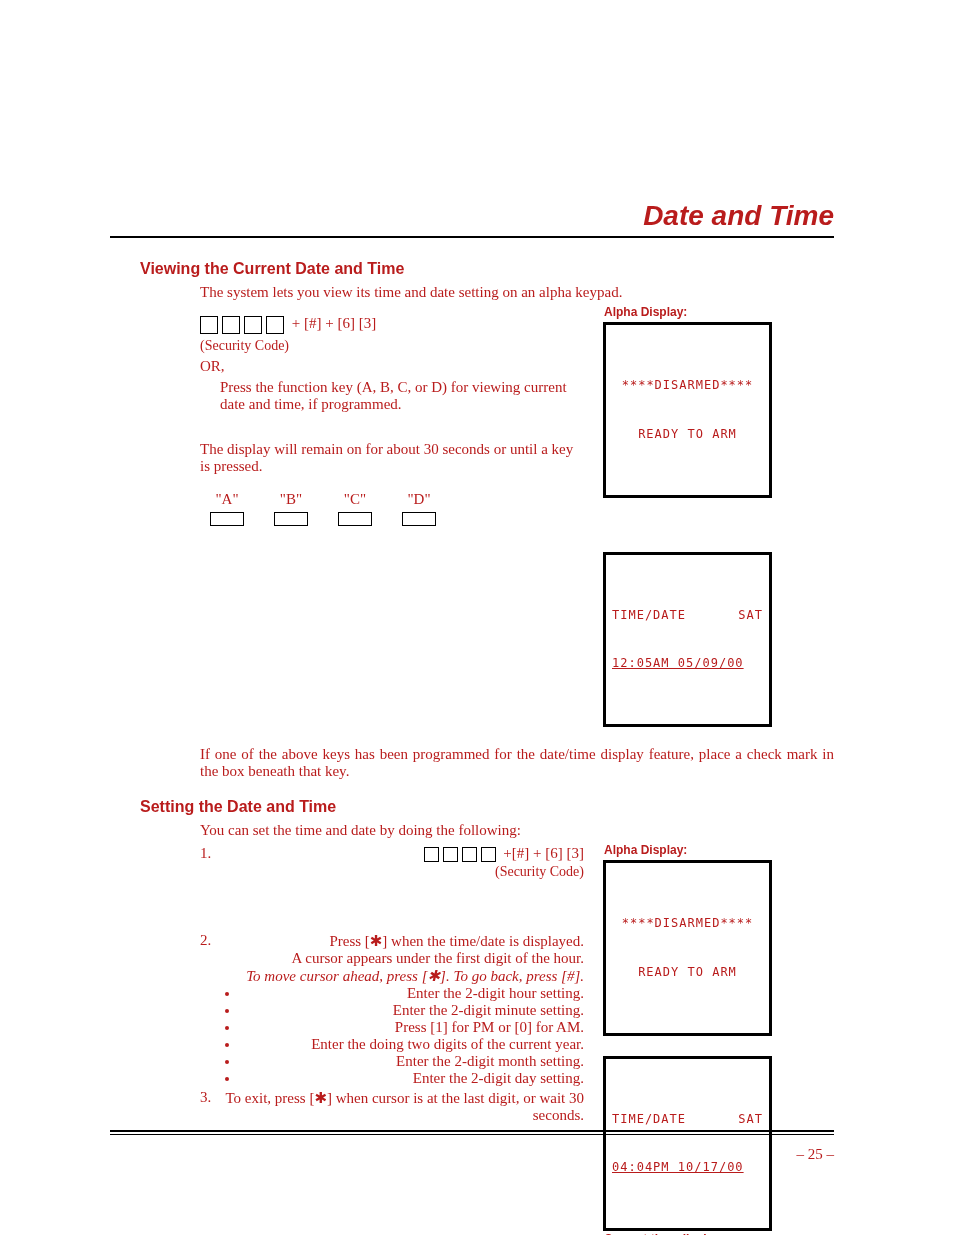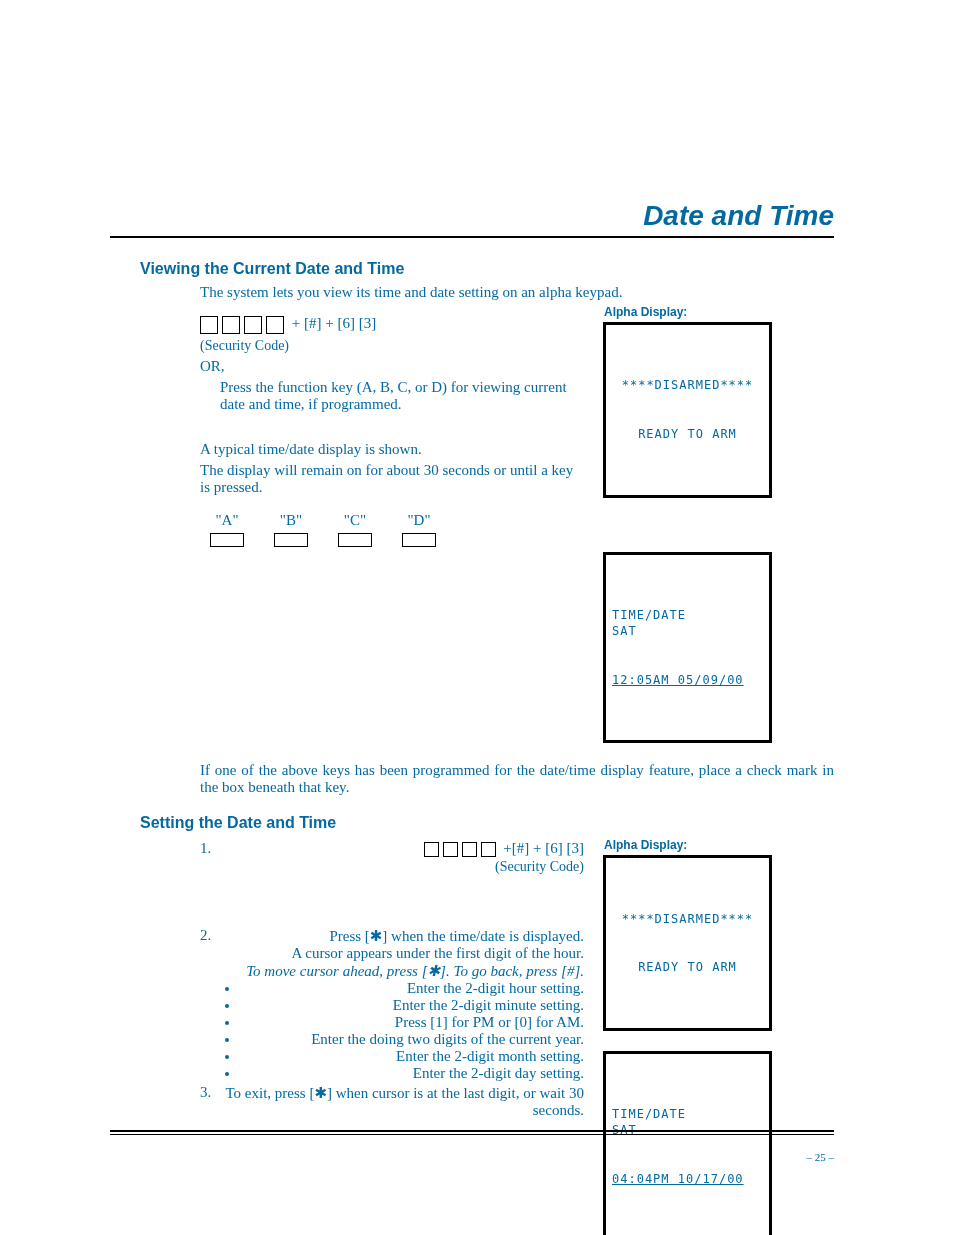--- a/index.html
+++ b/index.html
@@ -1,21 +1,21 @@
 <!DOCTYPE html>
 <html><head>
 <meta charset="utf-8">
 <style>
   html,body{margin:0;padding:0;background:#fff;}
   .page{
     width:954px;height:1235px;
     box-sizing:border-box;
     padding:80px 120px 60px 110px;
     font-family:"Times New Roman","New Century Schoolbook",Georgia,serif;
-    color:#0369a1;
+    color:#b91c1c;
     position:relative;
   }
   .title{
     font-family:Arial,Helvetica,sans-serif;
     font-size:28px;font-weight:bold;font-style:italic;
     text-align:right;
     margin-top:120px;
     margin-bottom:4px;
   }
   .title-rule{border:0;border-top:2px solid #000;margin:0 0 22px 0;}
@@ -35,21 +35,21 @@
     padding:20px 6px;
     font-family:"Lucida Console","Consolas",monospace;
     letter-spacing:1px;
     font-size:12px;
     line-height:1.35;
     white-space:pre;
     width:167px;
     box-sizing:border-box;
     text-align:center;
   }
-  .lcd .row{display:flex;justify-content:space-between;flex-direction:column;}
+  .lcd .row{display:flex;justify-content:space-between;}
   .lcd .row2{text-align:left;text-decoration:underline;}
   .sec-boxes{display:inline-block;}
   .sec-box{
     display:inline-block;width:18px;height:18px;border:1.5px solid #000;
     margin-right:4px;vertical-align:middle;box-sizing:border-box;
   }
   .wide-box{
     display:inline-block;width:34px;height:14px;border:1.5px solid #000;
     box-sizing:border-box;
   }
@@ -59,21 +59,21 @@
   .hanging{padding-left:20px;text-indent:-20px;}
   ul.bullets{margin:0 0 0 30px;padding:0;}
   ul.bullets li{margin:0;padding:0;list-style:disc;}
   .step{display:flex;margin-top:2px;}
   .step .num{width:24px;flex-shrink:0;}
   .step .txt{flex:1;text-align:right;}
   .italic{font-style:italic;}
   .spacer{height:20px;}
   .footer-rule{border:0;border-top:2.5px double #000;margin:0;position:absolute;left:110px;right:120px;bottom:100px;}
   .footer-rule::after{content:"";display:block;border-top:1px solid #000;margin-top:2px;}
-  .page-no{position:absolute;right:120px;bottom:72px;font-size:11px;}
+  .page-no{position:absolute;right:120px;bottom:72px;font-size:15px;}
   .lcd-left{text-align:left!important;}
   .body p{margin:4px 0;}
 </style>
 </head>
 <body>
 
 <div class="page">
 
   <div class="title">Date and Time</div>
   <hr class="title-rule">
@@ -89,21 +89,20 @@
           <span class="sec-boxes">
             <span class="sec-box"></span><span class="sec-box"></span><span class="sec-box"></span><span class="sec-box"></span>
           </span>
           <span> + [#] + [6] [3]</span>
         </p>
         <p style="font-size:14px;margin-top:2px;">(Security Code)</p>
         <p>OR,</p>
         <p class="hanging" style="padding-left:20px;text-indent:0;">Press the function key (A, B, C, or D) for viewing current date and time, if programmed.</p>
 
         <div class="spacer"></div>
-        <p>A typical time/date display is shown.</p>
         <p style="padding-left:0;">
           <span>The display will remain on for about 30 seconds or until a key is pressed.</span>
         </p>
 
         <div class="abcd" style="margin-top:16px;">
           <div class="col"><div class="lbl">"A"</div><span class="wide-box"></span></div>
           <div class="col"><div class="lbl">"B"</div><span class="wide-box"></span></div>
           <div class="col"><div class="lbl">"C"</div><span class="wide-box"></span></div>
           <div class="col"><div class="lbl">"D"</div><span class="wide-box"></span></div>
         </div>
@@ -123,20 +122,21 @@
         </div>
       </div>
     </div>
 
     <p style="margin-top:20px;text-align:justify;">If one of the above keys has been programmed for the date/time display feature, place a check mark in the box beneath that key.</p>
   </div>
 
   <div class="h2" style="margin-top:18px;">Setting the Date and Time</div>
 
   <div class="body">
+    <p>You can set the time and date by doing the following:</p>
 
     <div class="two-col">
       <div class="left">
         <div class="step">
           <div class="num">1.</div>
           <div class="txt">
             <span class="sec-boxes">
               <span class="sec-box" style="width:15px;height:15px;"></span><span class="sec-box" style="width:15px;height:15px;"></span><span class="sec-box" style="width:15px;height:15px;"></span><span class="sec-box" style="width:15px;height:15px;"></span>
             </span>
             <span>+[#] +  [6] [3]</span>

